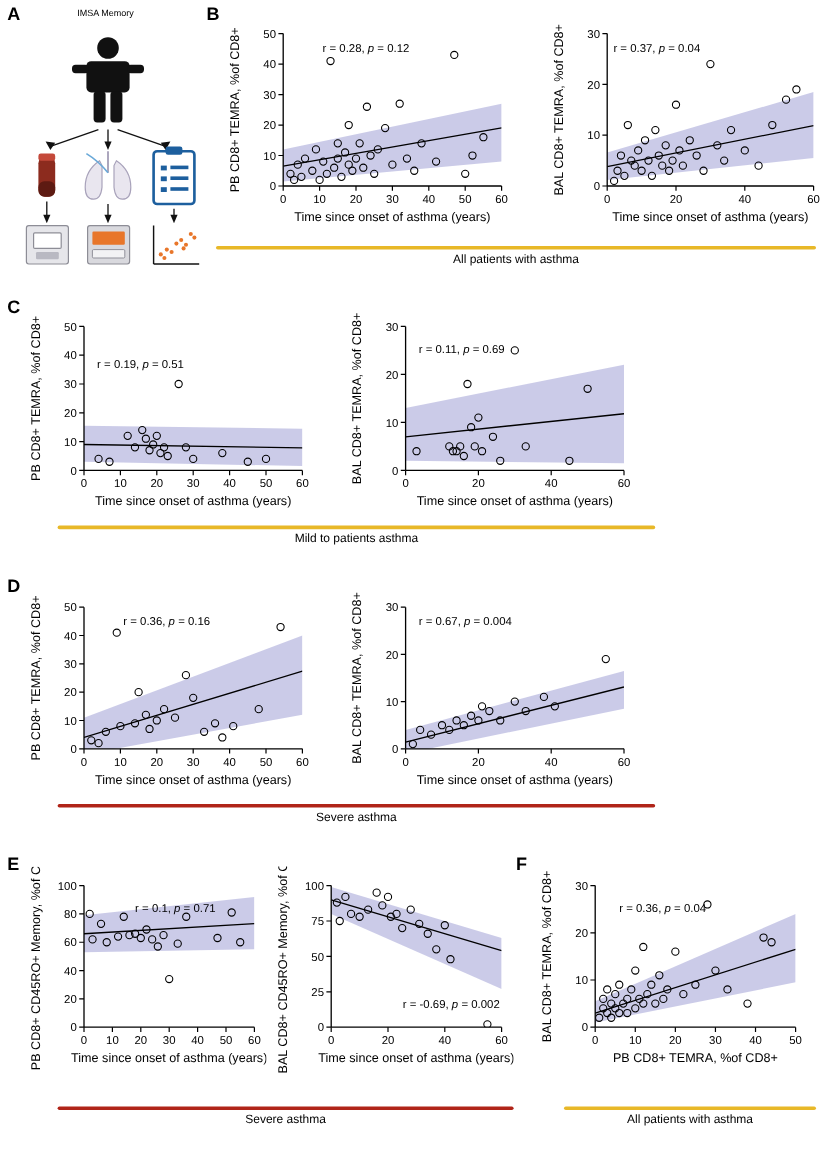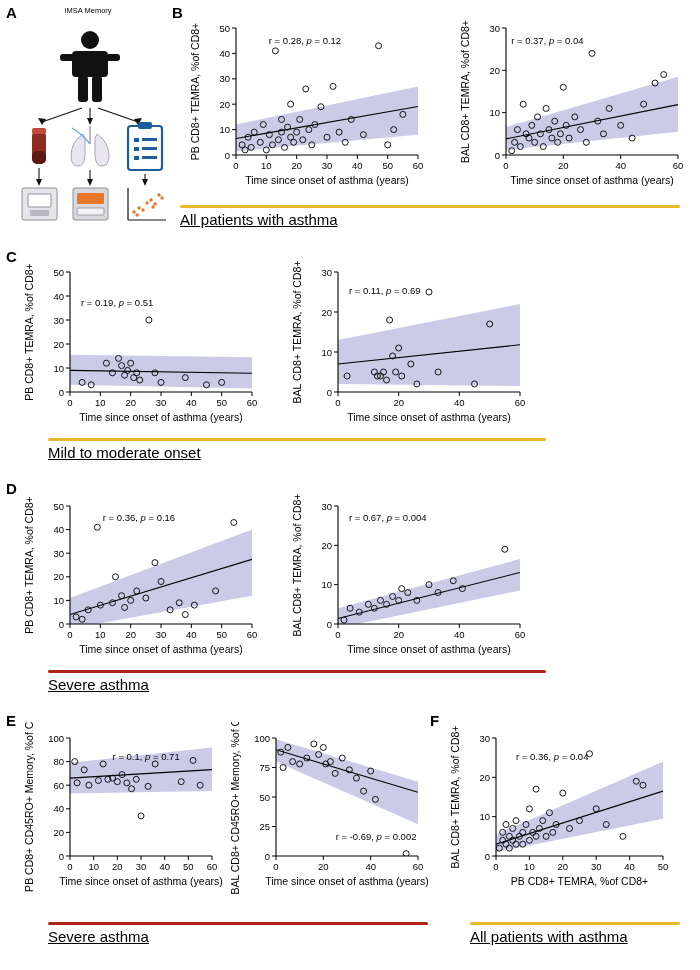--- a/index.html
+++ b/index.html
@@ -4,21 +4,21 @@
 <style>
   html,body{margin:0;padding:0;background:#ffffff;}
   body{width:700px;height:970px;position:relative;font-family:"Liberation Sans",sans-serif;color:#000;}
   .panel-letter{position:absolute;font-size:15px;font-weight:bold;font-family:"Liberation Sans",sans-serif;}
   .chart{position:absolute;}
   .chart svg{display:block;}
   .axis-label{font-size:10.5px;font-family:"Liberation Sans",sans-serif;fill:#000;}
   .tick-label{font-size:9.5px;font-family:"Liberation Sans",sans-serif;fill:#000;}
   .stat-label{font-size:9.5px;font-family:"Liberation Sans",sans-serif;fill:#000;}
   .group-bar{position:absolute;height:3px;border-radius:2px;}
-  .group-caption{position:absolute;font-size:15px;text-align:left;font-family:"Liberation Sans",sans-serif;text-decoration:underline;}
+  .group-caption{position:absolute;font-size:10px;text-align:center;font-family:"Liberation Sans",sans-serif;}
   .sch-label{position:absolute;font-size:7.5px;text-align:center;font-family:"Liberation Sans",sans-serif;}
   .schematic{position:absolute;}
 </style>
 </head>
 <body>
 
 <div class="panel-letter" style="left:6px;top:4px;">A</div>
 <div class="panel-letter" style="left:172px;top:4px;">B</div>
 <div class="panel-letter" style="left:6px;top:248px;">C</div>
 <div class="panel-letter" style="left:6px;top:480px;">D</div>
@@ -680,21 +680,21 @@
       <text x="131.5" y="163" text-anchor="middle" class="axis-label">PB CD8+ TEMRA, %of CD8+</text>
       <text x="11" y="75" text-anchor="middle" class="axis-label" transform="rotate(-90 11 75)">BAL CD8+ TEMRA, %of CD8+</text>
       <text x="68.03999999999999" y="38.16" text-anchor="start" class="stat-label"><tspan>r = 0.36,</tspan><tspan font-style="italic"> p</tspan><tspan> = 0.04</tspan></text>
     </svg>
   </div>
 
 <div class="group-bar" style="left:180px;top:205px;width:500px;background:#e8b828;"></div>
 <div class="group-caption" style="left:180px;top:211px;width:500px;">All patients with asthma</div>
 
 <div class="group-bar" style="left:48px;top:438px;width:498px;background:#e8b828;"></div>
-<div class="group-caption" style="left:48px;top:444px;width:498px;">Mild to moderate onset</div>
+<div class="group-caption" style="left:48px;top:444px;width:498px;">Mild to patients asthma</div>
 
 <div class="group-bar" style="left:48px;top:670px;width:498px;background:#b02418;"></div>
 <div class="group-caption" style="left:48px;top:676px;width:498px;">Severe asthma</div>
 
 <div class="group-bar" style="left:48px;top:922px;width:380px;background:#b02418;"></div>
 <div class="group-caption" style="left:48px;top:928px;width:380px;">Severe asthma</div>
 
 <div class="group-bar" style="left:470px;top:922px;width:210px;background:#e8b828;"></div>
 <div class="group-caption" style="left:470px;top:928px;width:210px;">All patients with asthma</div>
 

